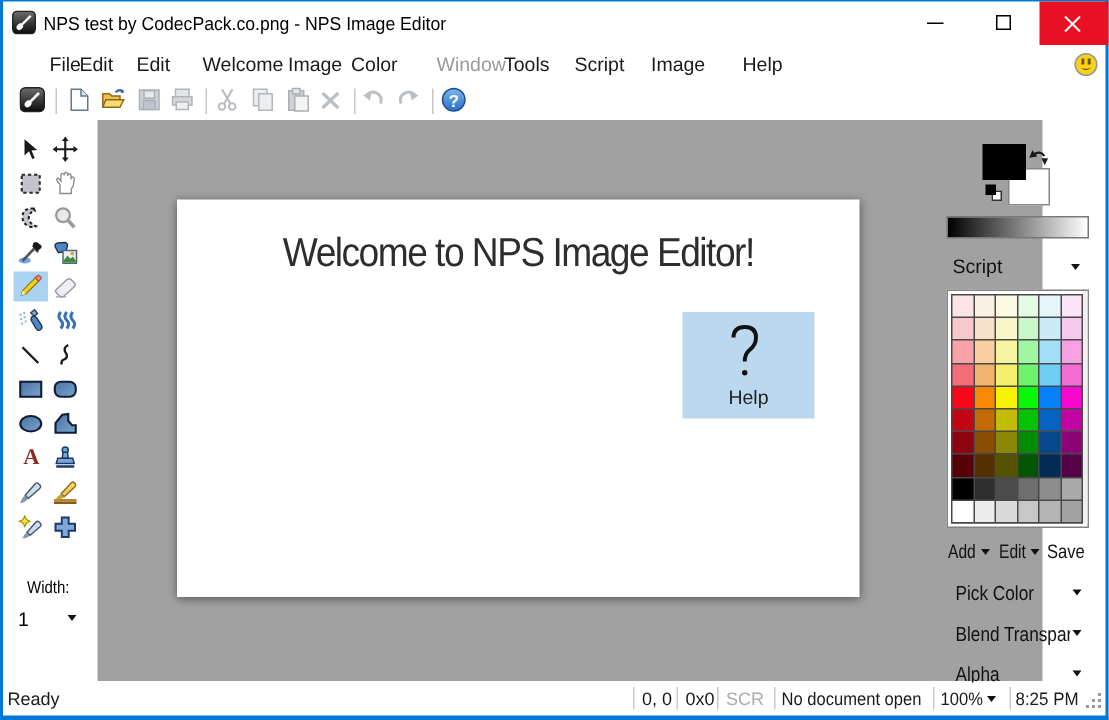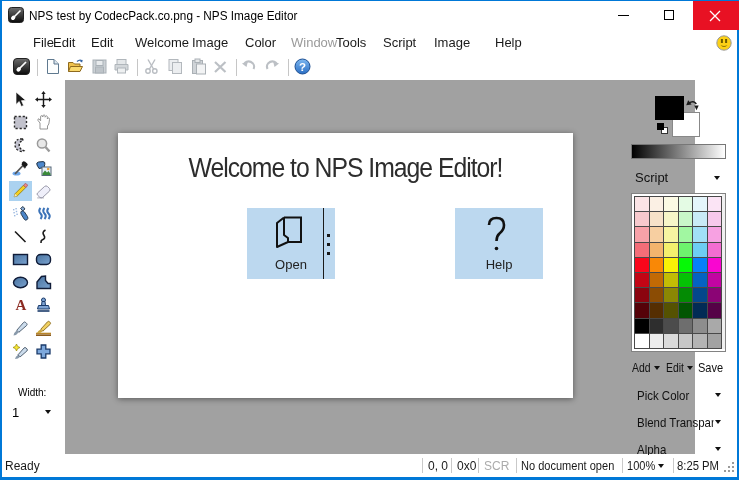--- a/index.html
+++ b/index.html
@@ -60,21 +60,21 @@
   <div class="abs" id="btnmax"></div>
   <div class="abs" id="btnclose"><svg width="44" height="29" viewBox="0 0 44 29">
         <path d="M17 10 L27 20 M27 10 L17 20" stroke="#fff" stroke-width="1.3"></path>
       </svg></div>
 
   <div class="abs mi" style="left:33px">File</div>
   <div class="abs mi" style="left:53px">Edit</div>
   <div class="abs mi" style="left:91px">Edit</div>
   <div class="abs mi" style="left:135px">Welcome</div>
   <div class="abs mi" style="left:192px">Image</div>
-  <div class="abs mi" style="left:245px">Color</div>
+  <div class="abs mi" style="left:234px">Color</div>
   <div class="abs mi" style="left:291px;color:#9a9a9a">Window</div>
   <div class="abs mi" style="left:336px">Tools</div>
   <div class="abs mi" style="left:383px">Script</div>
   <div class="abs mi" style="left:434px">Image</div>
   <div class="abs mi" style="left:495px">Help</div>
   <svg class="abs" style="left:716px;top:35px" width="16" height="16" viewBox="0 0 16 16">
       <circle cx="8" cy="8" r="7.2" fill="#fcd116" stroke="#999" stroke-width="1"></circle>
       <rect x="4.9" y="4" width="2" height="4" fill="#6b5900"></rect>
       <rect x="9.1" y="4" width="2" height="4" fill="#6b5900"></rect>
       <path d="M4.5 10.2 Q8 13.4 11.5 10.2 Q8 11.6 4.5 10.2 Z" fill="#6b5900"></path>
@@ -268,31 +268,20 @@
   <svg class="abs ti" style="left:35px;top:343px" viewBox="0 0 17 17">
       <path d="M6.2 2 H10.8 V6.2 H15 V10.8 H10.8 V15 H6.2 V10.8 H2 V6.2 H6.2 Z" fill="#7da8dc" stroke="#1a3a6a" stroke-width="1.3"></path>
     </svg>
   <div class="abs" id="widthlbl">Width:</div>
   <div class="abs" id="width1">1</div>
   <div class="abs dd" style="left:45px;top:410px"></div>
 
   <div class="abs" id="canvas">
     <div id="card">
       <div class="abs" id="cardtitle">Welcome to NPS Image Editor!</div>
-      <div class="abs tile" style="left:129px">
-        <svg class="abs" style="left:28px;top:8px" width="28" height="32" viewBox="0 0 28 32">
-            <path d="M9 1.5 H26 V26 H13" fill="none" stroke="#111" stroke-width="2"></path>
-            <path d="M9 1.5 L2 7 V31 L13 26 V22 L9 19 V1.5" fill="none" stroke="#111" stroke-width="2" stroke-linejoin="round"></path>
-          </svg>
-        <div class="abs tlabel">Open</div>
-          <div class="abs tdiv"></div>
-        <div class="abs tdot" style="top:26px"></div>
-          <div class="abs tdot" style="top:35px"></div>
-          <div class="abs tdot" style="top:44px"></div>
-      </div>
       <div class="abs tile" style="left:337px">
         <svg class="abs" style="left:30px;top:8px" width="28" height="40" viewBox="0 0 28 40">
             <path d="M4 9 Q4 2 11.5 2 Q19 2 19 9 Q19 14 14.5 17.5 Q11.5 20 11.5 25" fill="none" stroke="#111" stroke-width="2.6"></path>
             <circle cx="11.5" cy="32.5" r="1.8" fill="#111"></circle>
           </svg>
         <div class="abs tlabelf">Help</div>
       </div>
     </div>
   </div>
 

